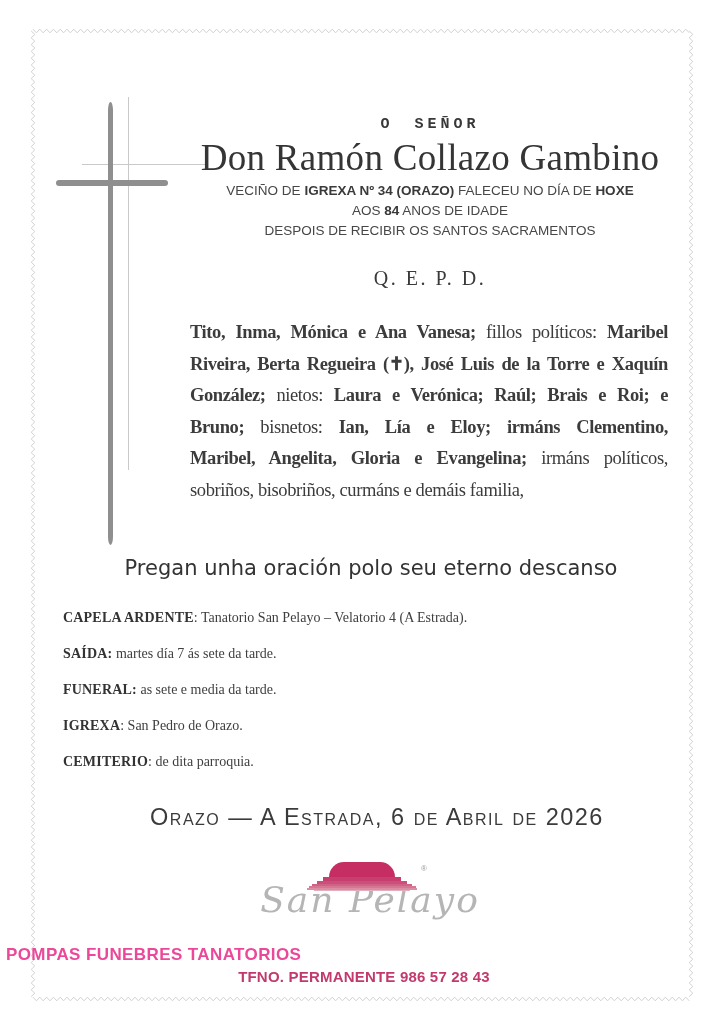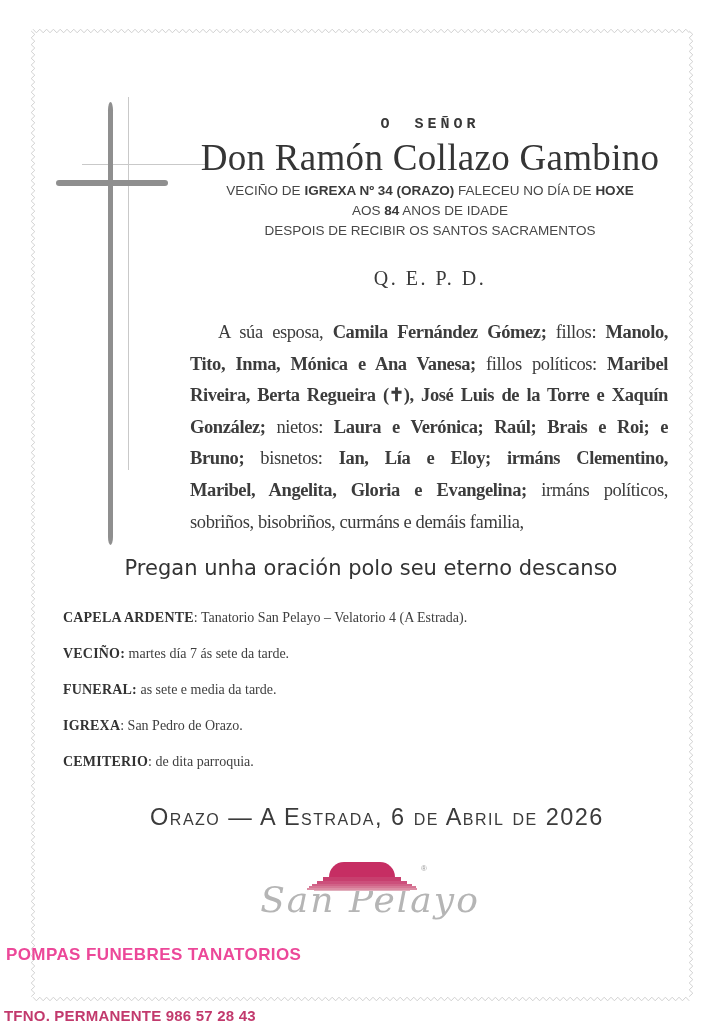--- a/index.html
+++ b/index.html
@@ -54,23 +54,23 @@
   .s5{width:110px;height:1.5px;margin-top:4px;background:#dc8da4;}
   .s6{width:96px;height:1.5px;margin-top:4px;background:#e2afbd;}
   .rmark{position:absolute;right:-10px;top:2px;font-family:"Liberation Sans",sans-serif;
          font-size:8px;color:#9a9a9a;}
   .script{margin-top:-16px;font-family:"DejaVu Serif",serif;font-style:italic;
           font-size:36px;color:#b5b5b5;letter-spacing:2px;margin-left:16px;}
 
   .tagline{position:absolute;left:6px;right:0;top:945px;text-align:left;
            font-family:"Liberation Sans",sans-serif;font-weight:700;font-size:17px;
            letter-spacing:0.4px;color:#ec4899;}
-  .phone{position:absolute;left:4px;right:0;top:968px;text-align:left;
+  .phone{position:absolute;left:4px;right:0;top:968px;text-align:center;
          font-family:"Liberation Sans",sans-serif;font-weight:700;font-size:15px;
-         letter-spacing:0.2px;color:#c23a6d;margin-top:39px;}
+         letter-spacing:0.2px;color:#c23a6d;}
 </style>
 </head>
 <body>
 
 <div class="page">
 
   <svg class="frame-svg" id="frame" width="724" height="1024">
       <polyline points="33,29.2 36.4,32.8 39.8,29.2 43.199999999999996,32.8 46.599999999999994,29.2 49.99999999999999,32.8 53.39999999999999,29.2 56.79999999999999,32.8 60.19999999999999,29.2 63.59999999999999,32.8 66.99999999999999,29.2 70.39999999999999,32.8 73.8,29.2 77.2,32.8 80.60000000000001,29.2 84.00000000000001,32.8 87.40000000000002,29.2 90.80000000000003,32.8 94.20000000000003,29.2 97.60000000000004,32.8 101.00000000000004,29.2 104.40000000000005,32.8 107.80000000000005,29.2 111.20000000000006,32.8 114.60000000000007,29.2 118.00000000000007,32.8 121.40000000000008,29.2 124.80000000000008,32.8 128.20000000000007,29.2 131.60000000000008,32.8 135.00000000000009,29.2 138.4000000000001,32.8 141.8000000000001,29.2 145.2000000000001,32.8 148.6000000000001,29.2 152.0000000000001,32.8 155.40000000000012,29.2 158.80000000000013,32.8 162.20000000000013,29.2 165.60000000000014,32.8 169.00000000000014,29.2 172.40000000000015,32.8 175.80000000000015,29.2 179.20000000000016,32.8 182.60000000000016,29.2 186.00000000000017,32.8 189.40000000000018,29.2 192.80000000000018,32.8 196.2000000000002,29.2 199.6000000000002,32.8 203.0000000000002,29.2 206.4000000000002,32.8 209.8000000000002,29.2 213.20000000000022,32.8 216.60000000000022,29.2 220.00000000000023,32.8 223.40000000000023,29.2 226.80000000000024,32.8 230.20000000000024,29.2 233.60000000000025,32.8 237.00000000000026,29.2 240.40000000000026,32.8 243.80000000000027,29.2 247.20000000000027,32.8 250.60000000000028,29.2 254.00000000000028,32.8 257.40000000000026,29.2 260.80000000000024,32.8 264.2000000000002,29.2 267.6000000000002,32.8 271.00000000000017,29.2 274.40000000000015,32.8 277.8000000000001,29.2 281.2000000000001,32.8 284.6000000000001,29.2 288.00000000000006,32.8 291.40000000000003,29.2 294.8,32.8 298.2,29.2 301.59999999999997,32.8 304.99999999999994,29.2 308.3999999999999,32.8 311.7999999999999,29.2 315.1999999999999,32.8 318.59999999999985,29.2 321.99999999999983,32.8 325.3999999999998,29.2 328.7999999999998,32.8 332.19999999999976,29.2 335.59999999999974,32.8 338.9999999999997,29.2 342.3999999999997,32.8 345.79999999999967,29.2 349.19999999999965,32.8 352.5999999999996,29.2 355.9999999999996,32.8 359.3999999999996,29.2 362.79999999999956,32.8 366.19999999999953,29.2 369.5999999999995,32.8 372.9999999999995,29.2 376.39999999999947,32.8 379.79999999999944,29.2 383.1999999999994,32.8 386.5999999999994,29.2 389.9999999999994,32.8 393.39999999999935,29.2 396.79999999999933,32.8 400.1999999999993,29.2 403.5999999999993,32.8 406.99999999999926,29.2 410.39999999999924,32.8 413.7999999999992,29.2 417.1999999999992,32.8 420.59999999999917,29.2 423.99999999999915,32.8 427.3999999999991,29.2 430.7999999999991,32.8 434.1999999999991,29.2 437.59999999999906,32.8 440.99999999999903,29.2 444.399999999999,32.8 447.799999999999,29.2 451.19999999999897,32.8 454.59999999999894,29.2 457.9999999999989,32.8 461.3999999999989,29.2 464.7999999999989,32.8 468.19999999999885,29.2 471.59999999999883,32.8 474.9999999999988,29.2 478.3999999999988,32.8 481.79999999999876,29.2 485.19999999999874,32.8 488.5999999999987,29.2 491.9999999999987,32.8 495.39999999999867,29.2 498.79999999999865,32.8 502.1999999999986,29.2 505.5999999999986,32.8 508.9999999999986,29.2 512.3999999999986,32.8 515.7999999999986,29.2 519.1999999999986,32.8 522.5999999999985,29.2 525.9999999999985,32.8 529.3999999999985,29.2 532.7999999999985,32.8 536.1999999999985,29.2 539.5999999999984,32.8 542.9999999999984,29.2 546.3999999999984,32.8 549.7999999999984,29.2 553.1999999999983,32.8 556.5999999999983,29.2 559.9999999999983,32.8 563.3999999999983,29.2 566.7999999999982,32.8 570.1999999999982,29.2 573.5999999999982,32.8 576.9999999999982,29.2 580.3999999999982,32.8 583.7999999999981,29.2 587.1999999999981,32.8 590.5999999999981,29.2 593.9999999999981,32.8 597.399999999998,29.2 600.799999999998,32.8 604.199999999998,29.2 607.599999999998,32.8 610.999999999998,29.2 614.3999999999979,32.8 617.7999999999979,29.2 621.1999999999979,32.8 624.5999999999979,29.2 627.9999999999978,32.8 631.3999999999978,29.2 634.7999999999978,32.8 638.1999999999978,29.2 641.5999999999977,32.8 644.9999999999977,29.2 648.3999999999977,32.8 651.7999999999977,29.2 655.1999999999977,32.8 658.5999999999976,29.2 661.9999999999976,32.8 665.3999999999976,29.2 668.7999999999976,32.8 672.1999999999975,29.2 675.5999999999975,32.8 678.9999999999975,29.2 682.3999999999975,32.8 685.7999999999975,29.2 689.1999999999974,32.8" fill="none" stroke="#d2d2d2" stroke-width="1"></polyline>
       <polyline points="33,997.2 36.4,1000.8 39.8,997.2 43.199999999999996,1000.8 46.599999999999994,997.2 49.99999999999999,1000.8 53.39999999999999,997.2 56.79999999999999,1000.8 60.19999999999999,997.2 63.59999999999999,1000.8 66.99999999999999,997.2 70.39999999999999,1000.8 73.8,997.2 77.2,1000.8 80.60000000000001,997.2 84.00000000000001,1000.8 87.40000000000002,997.2 90.80000000000003,1000.8 94.20000000000003,997.2 97.60000000000004,1000.8 101.00000000000004,997.2 104.40000000000005,1000.8 107.80000000000005,997.2 111.20000000000006,1000.8 114.60000000000007,997.2 118.00000000000007,1000.8 121.40000000000008,997.2 124.80000000000008,1000.8 128.20000000000007,997.2 131.60000000000008,1000.8 135.00000000000009,997.2 138.4000000000001,1000.8 141.8000000000001,997.2 145.2000000000001,1000.8 148.6000000000001,997.2 152.0000000000001,1000.8 155.40000000000012,997.2 158.80000000000013,1000.8 162.20000000000013,997.2 165.60000000000014,1000.8 169.00000000000014,997.2 172.40000000000015,1000.8 175.80000000000015,997.2 179.20000000000016,1000.8 182.60000000000016,997.2 186.00000000000017,1000.8 189.40000000000018,997.2 192.80000000000018,1000.8 196.2000000000002,997.2 199.6000000000002,1000.8 203.0000000000002,997.2 206.4000000000002,1000.8 209.8000000000002,997.2 213.20000000000022,1000.8 216.60000000000022,997.2 220.00000000000023,1000.8 223.40000000000023,997.2 226.80000000000024,1000.8 230.20000000000024,997.2 233.60000000000025,1000.8 237.00000000000026,997.2 240.40000000000026,1000.8 243.80000000000027,997.2 247.20000000000027,1000.8 250.60000000000028,997.2 254.00000000000028,1000.8 257.40000000000026,997.2 260.80000000000024,1000.8 264.2000000000002,997.2 267.6000000000002,1000.8 271.00000000000017,997.2 274.40000000000015,1000.8 277.8000000000001,997.2 281.2000000000001,1000.8 284.6000000000001,997.2 288.00000000000006,1000.8 291.40000000000003,997.2 294.8,1000.8 298.2,997.2 301.59999999999997,1000.8 304.99999999999994,997.2 308.3999999999999,1000.8 311.7999999999999,997.2 315.1999999999999,1000.8 318.59999999999985,997.2 321.99999999999983,1000.8 325.3999999999998,997.2 328.7999999999998,1000.8 332.19999999999976,997.2 335.59999999999974,1000.8 338.9999999999997,997.2 342.3999999999997,1000.8 345.79999999999967,997.2 349.19999999999965,1000.8 352.5999999999996,997.2 355.9999999999996,1000.8 359.3999999999996,997.2 362.79999999999956,1000.8 366.19999999999953,997.2 369.5999999999995,1000.8 372.9999999999995,997.2 376.39999999999947,1000.8 379.79999999999944,997.2 383.1999999999994,1000.8 386.5999999999994,997.2 389.9999999999994,1000.8 393.39999999999935,997.2 396.79999999999933,1000.8 400.1999999999993,997.2 403.5999999999993,1000.8 406.99999999999926,997.2 410.39999999999924,1000.8 413.7999999999992,997.2 417.1999999999992,1000.8 420.59999999999917,997.2 423.99999999999915,1000.8 427.3999999999991,997.2 430.7999999999991,1000.8 434.1999999999991,997.2 437.59999999999906,1000.8 440.99999999999903,997.2 444.399999999999,1000.8 447.799999999999,997.2 451.19999999999897,1000.8 454.59999999999894,997.2 457.9999999999989,1000.8 461.3999999999989,997.2 464.7999999999989,1000.8 468.19999999999885,997.2 471.59999999999883,1000.8 474.9999999999988,997.2 478.3999999999988,1000.8 481.79999999999876,997.2 485.19999999999874,1000.8 488.5999999999987,997.2 491.9999999999987,1000.8 495.39999999999867,997.2 498.79999999999865,1000.8 502.1999999999986,997.2 505.5999999999986,1000.8 508.9999999999986,997.2 512.3999999999986,1000.8 515.7999999999986,997.2 519.1999999999986,1000.8 522.5999999999985,997.2 525.9999999999985,1000.8 529.3999999999985,997.2 532.7999999999985,1000.8 536.1999999999985,997.2 539.5999999999984,1000.8 542.9999999999984,997.2 546.3999999999984,1000.8 549.7999999999984,997.2 553.1999999999983,1000.8 556.5999999999983,997.2 559.9999999999983,1000.8 563.3999999999983,997.2 566.7999999999982,1000.8 570.1999999999982,997.2 573.5999999999982,1000.8 576.9999999999982,997.2 580.3999999999982,1000.8 583.7999999999981,997.2 587.1999999999981,1000.8 590.5999999999981,997.2 593.9999999999981,1000.8 597.399999999998,997.2 600.799999999998,1000.8 604.199999999998,997.2 607.599999999998,1000.8 610.999999999998,997.2 614.3999999999979,1000.8 617.7999999999979,997.2 621.1999999999979,1000.8 624.5999999999979,997.2 627.9999999999978,1000.8 631.3999999999978,997.2 634.7999999999978,1000.8 638.1999999999978,997.2 641.5999999999977,1000.8 644.9999999999977,997.2 648.3999999999977,1000.8 651.7999999999977,997.2 655.1999999999977,1000.8 658.5999999999976,997.2 661.9999999999976,1000.8 665.3999999999976,997.2 668.7999999999976,1000.8 672.1999999999975,997.2 675.5999999999975,1000.8 678.9999999999975,997.2 682.3999999999975,1000.8 685.7999999999975,997.2 689.1999999999974,1000.8" fill="none" stroke="#d2d2d2" stroke-width="1"></polyline>
       <polyline points="31.2,31 34.8,34.4 31.2,37.8 34.8,41.199999999999996 31.2,44.599999999999994 34.8,47.99999999999999 31.2,51.39999999999999 34.8,54.79999999999999 31.2,58.19999999999999 34.8,61.59999999999999 31.2,64.99999999999999 34.8,68.39999999999999 31.2,71.8 34.8,75.2 31.2,78.60000000000001 34.8,82.00000000000001 31.2,85.40000000000002 34.8,88.80000000000003 31.2,92.20000000000003 34.8,95.60000000000004 31.2,99.00000000000004 34.8,102.40000000000005 31.2,105.80000000000005 34.8,109.20000000000006 31.2,112.60000000000007 34.8,116.00000000000007 31.2,119.40000000000008 34.8,122.80000000000008 31.2,126.20000000000009 34.8,129.60000000000008 31.2,133.00000000000009 34.8,136.4000000000001 31.2,139.8000000000001 34.8,143.2000000000001 31.2,146.6000000000001 34.8,150.0000000000001 31.2,153.40000000000012 34.8,156.80000000000013 31.2,160.20000000000013 34.8,163.60000000000014 31.2,167.00000000000014 34.8,170.40000000000015 31.2,173.80000000000015 34.8,177.20000000000016 31.2,180.60000000000016 34.8,184.00000000000017 31.2,187.40000000000018 34.8,190.80000000000018 31.2,194.2000000000002 34.8,197.6000000000002 31.2,201.0000000000002 34.8,204.4000000000002 31.2,207.8000000000002 34.8,211.20000000000022 31.2,214.60000000000022 34.8,218.00000000000023 31.2,221.40000000000023 34.8,224.80000000000024 31.2,228.20000000000024 34.8,231.60000000000025 31.2,235.00000000000026 34.8,238.40000000000026 31.2,241.80000000000027 34.8,245.20000000000027 31.2,248.60000000000028 34.8,252.00000000000028 31.2,255.4000000000003 34.8,258.8000000000003 31.2,262.2000000000003 34.8,265.60000000000025 31.2,269.0000000000002 34.8,272.4000000000002 31.2,275.8000000000002 34.8,279.20000000000016 31.2,282.60000000000014 34.8,286.0000000000001 31.2,289.4000000000001 34.8,292.80000000000007 31.2,296.20000000000005 34.8,299.6 31.2,303 34.8,306.4 31.2,309.79999999999995 34.8,313.19999999999993 31.2,316.5999999999999 34.8,319.9999999999999 31.2,323.39999999999986 34.8,326.79999999999984 31.2,330.1999999999998 34.8,333.5999999999998 31.2,336.9999999999998 34.8,340.39999999999975 31.2,343.7999999999997 34.8,347.1999999999997 31.2,350.5999999999997 34.8,353.99999999999966 31.2,357.39999999999964 34.8,360.7999999999996 31.2,364.1999999999996 34.8,367.59999999999957 31.2,370.99999999999955 34.8,374.3999999999995 31.2,377.7999999999995 34.8,381.1999999999995 31.2,384.59999999999945 34.8,387.99999999999943 31.2,391.3999999999994 34.8,394.7999999999994 31.2,398.19999999999936 34.8,401.59999999999934 31.2,404.9999999999993 34.8,408.3999999999993 31.2,411.7999999999993 34.8,415.19999999999925 31.2,418.5999999999992 34.8,421.9999999999992 31.2,425.3999999999992 34.8,428.79999999999916 31.2,432.19999999999914 34.8,435.5999999999991 31.2,438.9999999999991 34.8,442.39999999999907 31.2,445.79999999999905 34.8,449.199999999999 31.2,452.599999999999 34.8,455.999999999999 31.2,459.39999999999895 34.8,462.79999999999893 31.2,466.1999999999989 34.8,469.5999999999989 31.2,472.99999999999886 34.8,476.39999999999884 31.2,479.7999999999988 34.8,483.1999999999988 31.2,486.5999999999988 34.8,489.99999999999875 31.2,493.3999999999987 34.8,496.7999999999987 31.2,500.1999999999987 34.8,503.59999999999866 31.2,506.99999999999864 34.8,510.3999999999986 31.2,513.7999999999986 34.8,517.1999999999986 31.2,520.5999999999985 34.8,523.9999999999985 31.2,527.3999999999985 34.8,530.7999999999985 31.2,534.1999999999985 34.8,537.5999999999984 31.2,540.9999999999984 34.8,544.3999999999984 31.2,547.7999999999984 34.8,551.1999999999983 31.2,554.5999999999983 34.8,557.9999999999983 31.2,561.3999999999983 34.8,564.7999999999982 31.2,568.1999999999982 34.8,571.5999999999982 31.2,574.9999999999982 34.8,578.3999999999982 31.2,581.7999999999981 34.8,585.1999999999981 31.2,588.5999999999981 34.8,591.9999999999981 31.2,595.399999999998 34.8,598.799999999998 31.2,602.199999999998 34.8,605.599999999998 31.2,608.999999999998 34.8,612.3999999999979 31.2,615.7999999999979 34.8,619.1999999999979 31.2,622.5999999999979 34.8,625.9999999999978 31.2,629.3999999999978 34.8,632.7999999999978 31.2,636.1999999999978 34.8,639.5999999999977 31.2,642.9999999999977 34.8,646.3999999999977 31.2,649.7999999999977 34.8,653.1999999999977 31.2,656.5999999999976 34.8,659.9999999999976 31.2,663.3999999999976 34.8,666.7999999999976 31.2,670.1999999999975 34.8,673.5999999999975 31.2,676.9999999999975 34.8,680.3999999999975 31.2,683.7999999999975 34.8,687.1999999999974 31.2,690.5999999999974 34.8,693.9999999999974 31.2,697.3999999999974 34.8,700.7999999999973 31.2,704.1999999999973 34.8,707.5999999999973 31.2,710.9999999999973 34.8,714.3999999999972 31.2,717.7999999999972 34.8,721.1999999999972 31.2,724.5999999999972 34.8,727.9999999999972 31.2,731.3999999999971 34.8,734.7999999999971 31.2,738.1999999999971 34.8,741.5999999999971 31.2,744.999999999997 34.8,748.399999999997 31.2,751.799999999997 34.8,755.199999999997 31.2,758.599999999997 34.8,761.9999999999969 31.2,765.3999999999969 34.8,768.7999999999969 31.2,772.1999999999969 34.8,775.5999999999968 31.2,778.9999999999968 34.8,782.3999999999968 31.2,785.7999999999968 34.8,789.1999999999967 31.2,792.5999999999967 34.8,795.9999999999967 31.2,799.3999999999967 34.8,802.7999999999967 31.2,806.1999999999966 34.8,809.5999999999966 31.2,812.9999999999966 34.8,816.3999999999966 31.2,819.7999999999965 34.8,823.1999999999965 31.2,826.5999999999965 34.8,829.9999999999965 31.2,833.3999999999965 34.8,836.7999999999964 31.2,840.1999999999964 34.8,843.5999999999964 31.2,846.9999999999964 34.8,850.3999999999963 31.2,853.7999999999963 34.8,857.1999999999963 31.2,860.5999999999963 34.8,863.9999999999962 31.2,867.3999999999962 34.8,870.7999999999962 31.2,874.1999999999962 34.8,877.5999999999962 31.2,880.9999999999961 34.8,884.3999999999961 31.2,887.7999999999961 34.8,891.1999999999961 31.2,894.599999999996 34.8,897.999999999996 31.2,901.399999999996 34.8,904.799999999996 31.2,908.199999999996 34.8,911.5999999999959 31.2,914.9999999999959 34.8,918.3999999999959 31.2,921.7999999999959 34.8,925.1999999999958 31.2,928.5999999999958 34.8,931.9999999999958 31.2,935.3999999999958 34.8,938.7999999999957 31.2,942.1999999999957 34.8,945.5999999999957 31.2,948.9999999999957 34.8,952.3999999999957 31.2,955.7999999999956 34.8,959.1999999999956 31.2,962.5999999999956 34.8,965.9999999999956 31.2,969.3999999999955 34.8,972.7999999999955 31.2,976.1999999999955 34.8,979.5999999999955 31.2,982.9999999999955 34.8,986.3999999999954 31.2,989.7999999999954 34.8,993.1999999999954 31.2,996.5999999999954" fill="none" stroke="#d2d2d2" stroke-width="1"></polyline>
@@ -87,34 +87,33 @@
   <div class="header">
     <div class="honorific">O SEÑOR</div>
     <div class="name">Don Ramón Collazo Gambino</div>
     <div class="sub"><span>VECIÑO DE </span><span class="bd">IGREXA Nº 34 (ORAZO)</span><span> FALECEU NO DÍA DE </span><span class="bd">HOXE</span></div>
     <div class="sub"><span>AOS </span><span class="bd">84</span><span> ANOS DE IDADE</span></div>
     <div class="sub">DESPOIS DE RECIBIR OS SANTOS SACRAMENTOS</div>
     <div class="qepd">Q. E. P. D.</div>
   </div>
 
   <div class="family">
-    <div class="fam-line first"><span>A súa esposa, </span><span class="bd">Camila Fernández Gómez;</span><span> fillos: </span><span class="bd">Manolo,</span></div>
     <div class="fam-line"><span class="bd">Tito, Inma, Mónica e Ana Vanesa;</span><span> fillos políticos: </span><span class="bd">Maribel</span></div>
     <div class="fam-line"><span class="bd">Riveira, Berta Regueira (✝), José Luis de la Torre e Xaquín</span></div>
     <div class="fam-line"><span class="bd">González;</span><span> nietos: </span><span class="bd">Laura e Verónica; Raúl; Brais e Roi; e</span></div>
     <div class="fam-line"><span class="bd">Bruno;</span><span> bisnetos: </span><span class="bd">Ian, Lía e Eloy; irmáns Clementino,</span></div>
     <div class="fam-line"><span class="bd">Maribel, Angelita, Gloria e Evangelina;</span><span> irmáns políticos,</span></div>
     <div class="fam-line last"><span>sobriños, bisobriños, curmáns e demáis familia,</span></div>
   </div>
 
   <div class="prayer">Pregan unha oración polo seu eterno descanso</div>
 
   <div class="details">
     <div class="det-row"><span class="lbl">CAPELA ARDENTE</span><span>: Tanatorio San Pelayo – Velatorio 4 (A Estrada).</span></div>
-    <div class="det-row"><span class="lbl">VECIÑO:</span><span> martes día 7 ás sete da tarde.</span></div>
+    <div class="det-row"><span class="lbl">SAÍDA:</span><span> martes día 7 ás sete da tarde.</span></div>
     <div class="det-row"><span class="lbl">FUNERAL:</span><span> as sete e media da tarde.</span></div>
     <div class="det-row"><span class="lbl">IGREXA</span><span>: San Pedro de Orazo.</span></div>
     <div class="det-row"><span class="lbl">CEMITERIO</span><span>: de dita parroquia.</span></div>
   </div>
 
   <div class="dateline">Orazo — A Estrada, 6 de Abril de 2026</div>
 
   <div class="logo">
     <div class="sun">
       <div class="row cap"></div>

